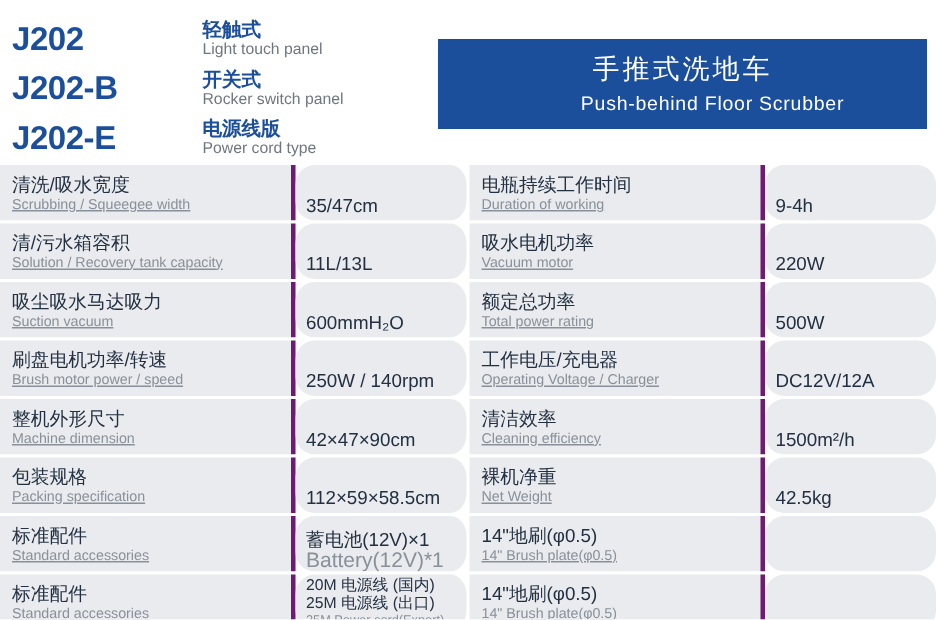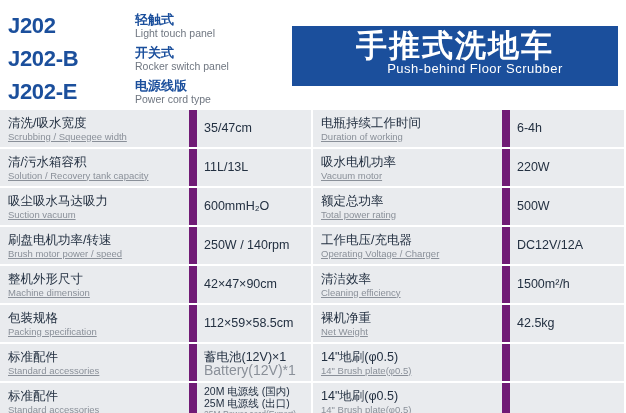--- a/index.html
+++ b/index.html
@@ -59,22 +59,22 @@
 
   .banner {
     position: absolute;
     left: 292px; top: 26px;
     width: 326px; height: 60px;
     background: #1b4f9c;
     text-align: center;
     color: #ffffff;
   }
   .banner-cn {
-    font-size: 31px;
-    font-weight: bold;
+    font-size: 18px;
+    font-weight: normal;
     letter-spacing: 2px;
     line-height: 30px;
     padding-top: 5px;
   }
   .banner-en {
     font-size: 13px;
     letter-spacing: 0.5px;
     line-height: 16px;
     padding-left: 40px;
   }
@@ -99,30 +99,31 @@
     height: 37px;
     overflow: hidden;
   }
   .label {
     width: 197px;
     background: #e9ebee;
     padding: 2px 0 2px 8px;
     flex-direction: column;
     align-items: flex-start;
     justify-content: center;
-    border-right: 8px solid #701a75;
+    border-right: 3px solid #701a75;
   }
   .value {
     width: 116px;
     background: #e9ebee;
     padding: 2px 0 2px 7px;
     flex-direction: column;
     align-items: flex-start;
-    justify-content: center;
+    justify-content: flex-end;
     border-right: 2px solid #ffffff;
+    border-radius: 13px;
   }
   .value.last { border-right: none; width: 114px; }
   .lbl-cn {
     color: #233041;
     font-size: 12.5px;
     line-height: 15px;
     white-space: nowrap;
   }
   .lbl-en {
     color: #8a9099;
@@ -202,21 +203,21 @@
         <div class="lbl-en">Scrubbing / Squeegee width</div>
       </div>
       <div class="cell value">
         <div class="val-single">35/47cm</div>
       </div>
       <div class="cell label">
         <div class="lbl-cn">电瓶持续工作时间</div>
         <div class="lbl-en">Duration of working</div>
       </div>
       <div class="cell value last">
-        <div class="val-single">6-4h</div>
+        <div class="val-single">9-4h</div>
       </div>
     </div>
 
     <div class="row">
       <div class="cell label">
         <div class="lbl-cn">清/污水箱容积</div>
         <div class="lbl-en">Solution / Recovery tank capacity</div>
       </div>
       <div class="cell value">
         <div class="val-single">11L/13L</div>

